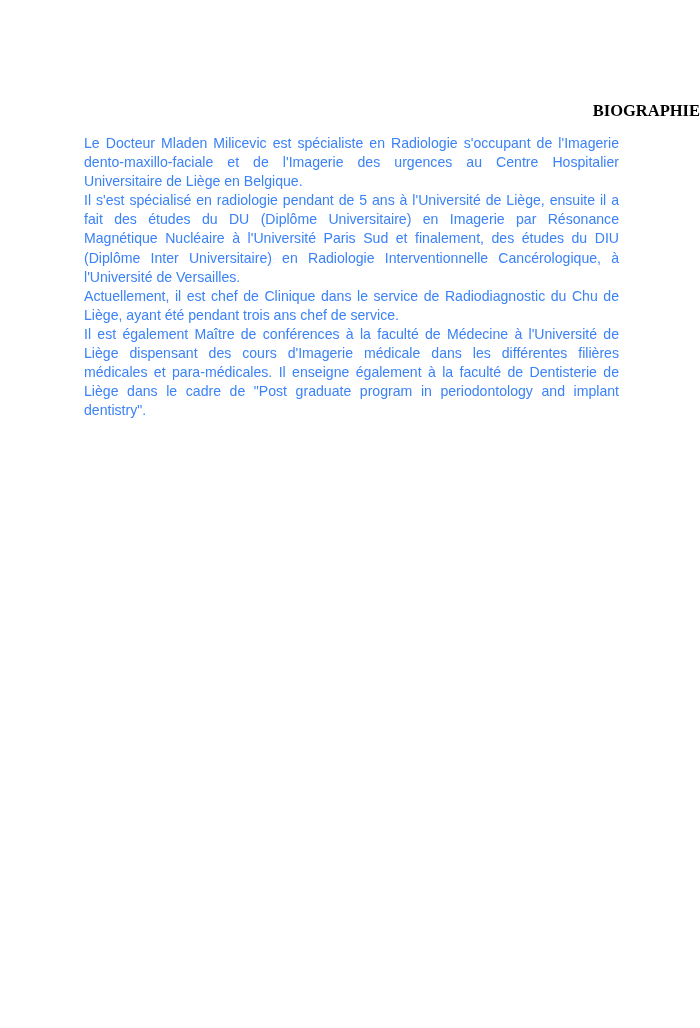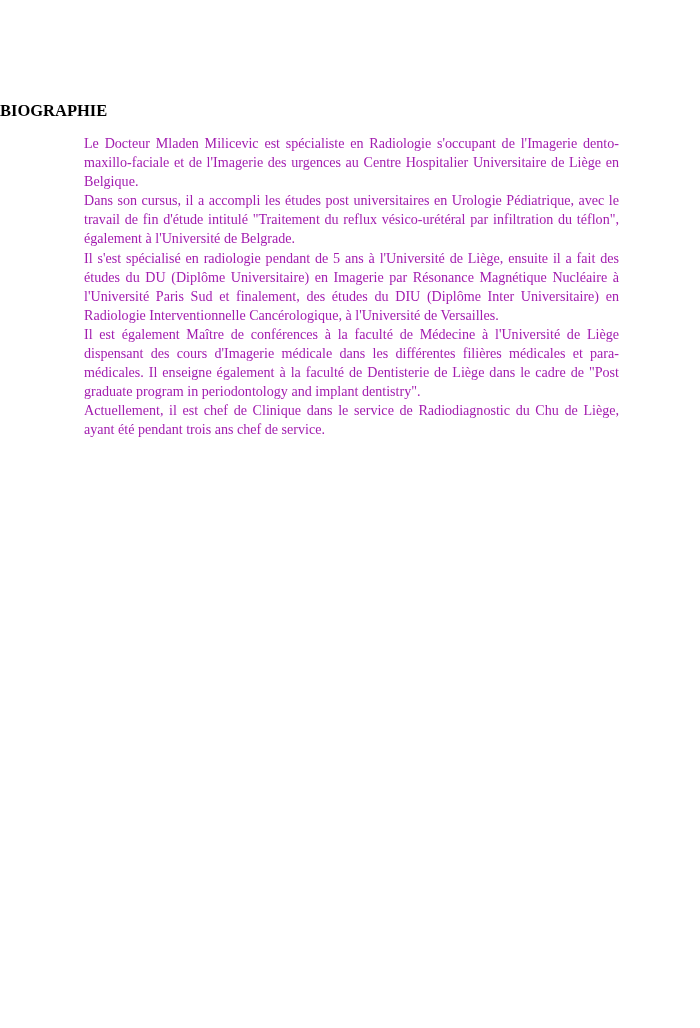--- a/index.html
+++ b/index.html
@@ -1,37 +1,36 @@
 <!DOCTYPE html>
 <html><head>
   <meta charset="utf-8">
   <style>
     html, body { margin: 0; padding: 0; background: #ffffff; }
     body { width: 700px; height: 1028px; position: relative; overflow: hidden; }
     .page { position: absolute; left: 0; top: 0; width: 700px; height: 1028px; background: #fff; }
     .title {
       position: absolute; left: 0; width: 700px; top: 101px;
-      text-align: left;
+      text-align: right;
       font-family: "Liberation Serif", "DejaVu Serif", serif;
       font-weight: bold; font-size: 16.5px; color: #000;
       margin: 0;
     }
     .body {
       position: absolute; left: 84px; top: 134px; width: 535px;
-      font-family: Liberation Serif, serif;
-      font-size: 14.1px; line-height: 19.1px; color: #a21caf;
+      font-family: Liberation Sans, sans-serif;
+      font-size: 14.1px; line-height: 19.1px; color: #3b82f6;
       text-align: justify;
     }
     .body p { margin: 0; text-align: justify; }
   </style>
 </head>
 <body>
 
 <div class="page">
   <h1 class="title">BIOGRAPHIE</h1>
   <div class="body">
     <p>Le Docteur Mladen Milicevic est spécialiste en Radiologie s'occupant de l'Imagerie dento-maxillo-faciale et de l'Imagerie des urgences au Centre Hospitalier Universitaire de Liège en Belgique.</p>
-    <p>Dans son cursus, il a accompli les études post universitaires en Urologie Pédiatrique, avec le travail de fin d'étude intitulé "Traitement du reflux vésico-urétéral par infiltration du téflon", également à l'Université de Belgrade.</p>
     <p>Il s'est spécialisé en radiologie pendant de 5 ans à l'Université de Liège, ensuite il a fait des études du DU (Diplôme Universitaire) en Imagerie par Résonance Magnétique Nucléaire à l'Université Paris Sud et finalement, des études du DIU (Diplôme Inter Universitaire) en Radiologie Interventionnelle Cancérologique, à l'Université de Versailles.</p>
+    <p>Actuellement, il est chef de Clinique dans le service de Radiodiagnostic du Chu de Liège, ayant été pendant trois ans chef de service.</p>
     <p>Il est également Maître de conférences à la faculté de Médecine à l'Université de Liège dispensant des cours d'Imagerie médicale dans les différentes filières médicales et para-médicales. Il enseigne également à la faculté de Dentisterie de Liège dans le cadre de "Post graduate program in periodontology and implant dentistry".</p>
-    <p>Actuellement, il est chef de Clinique dans le service de Radiodiagnostic du Chu de Liège, ayant été pendant trois ans chef de service.</p>
   </div>
 </div>
 
 </body></html>

